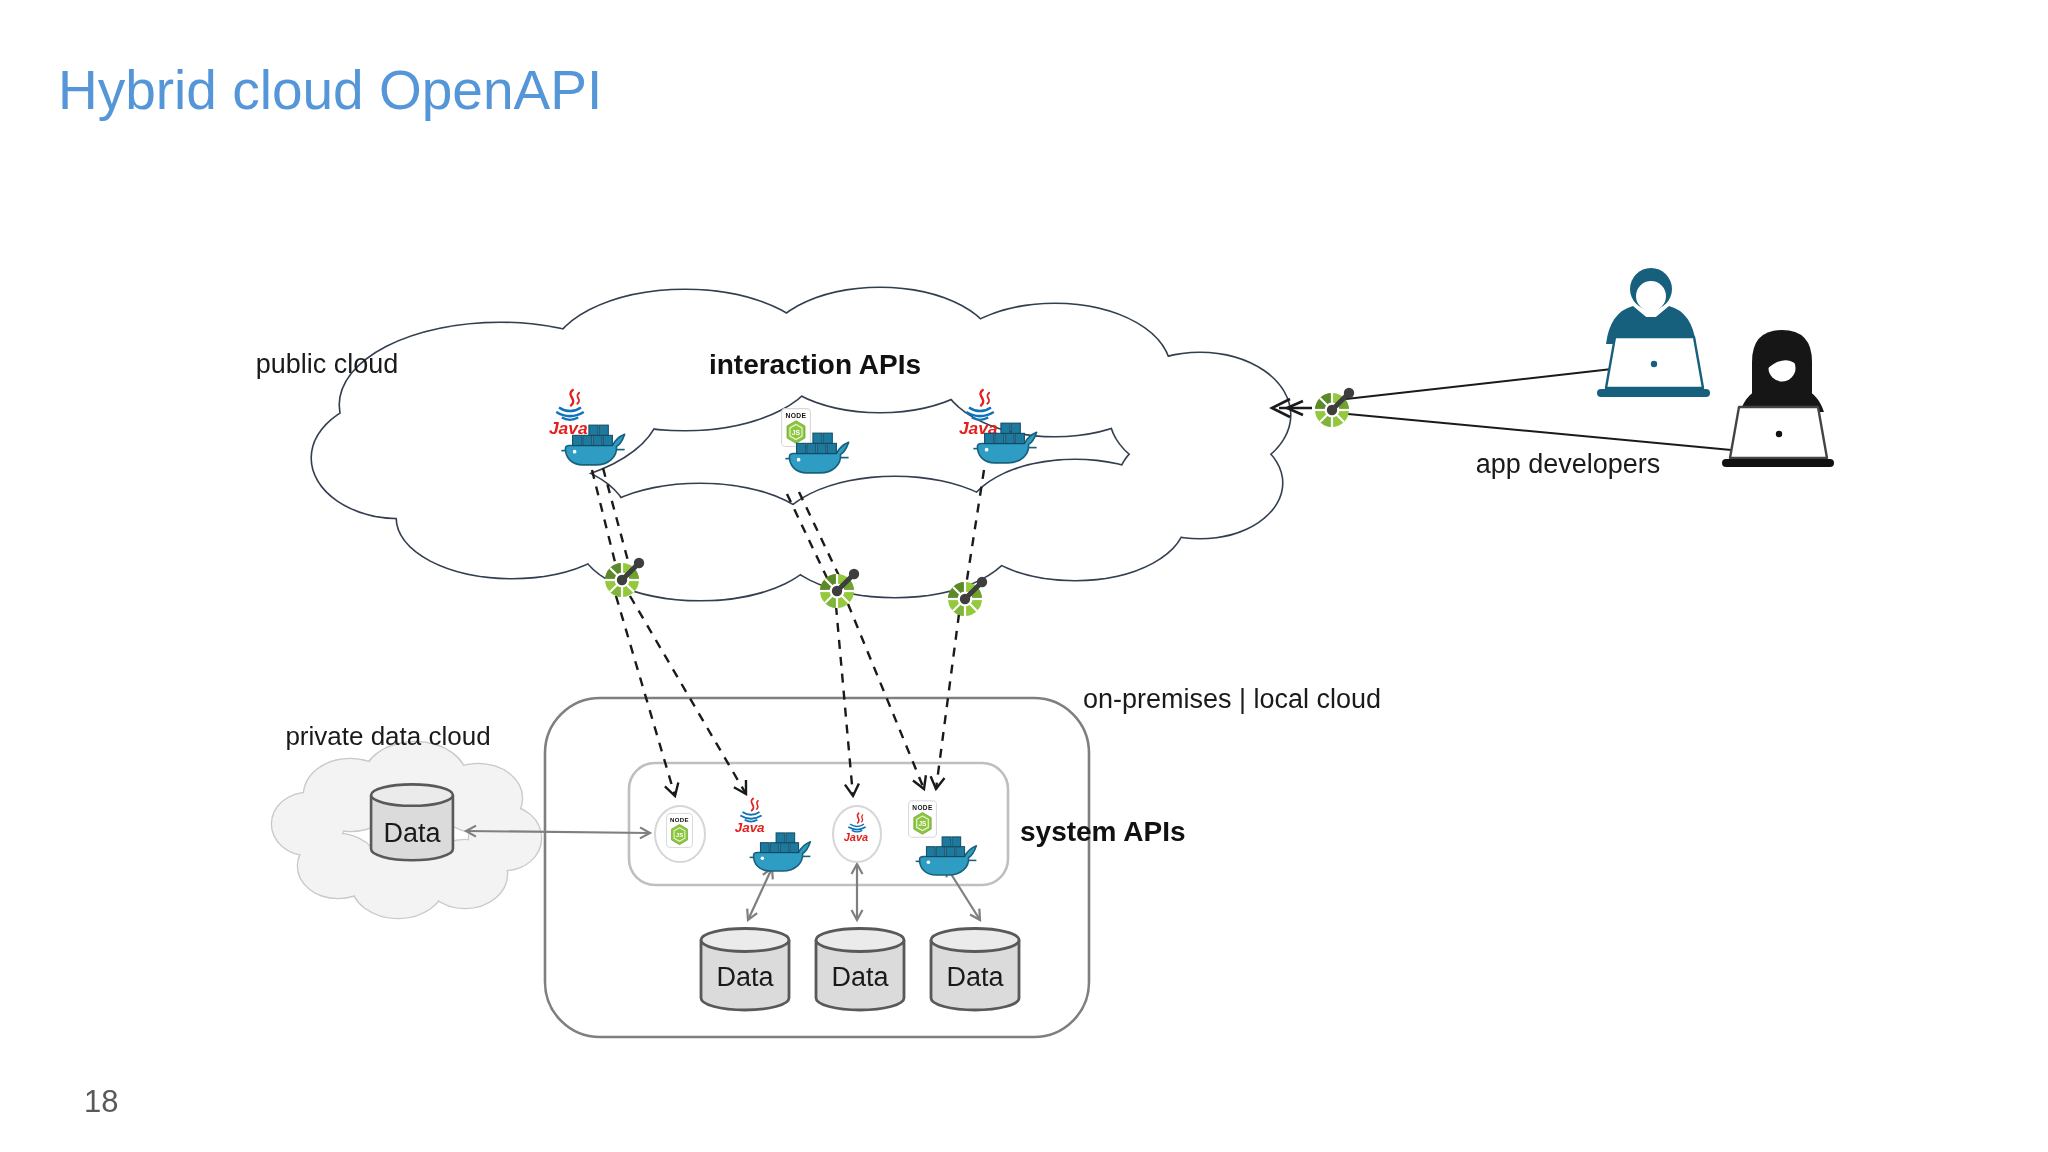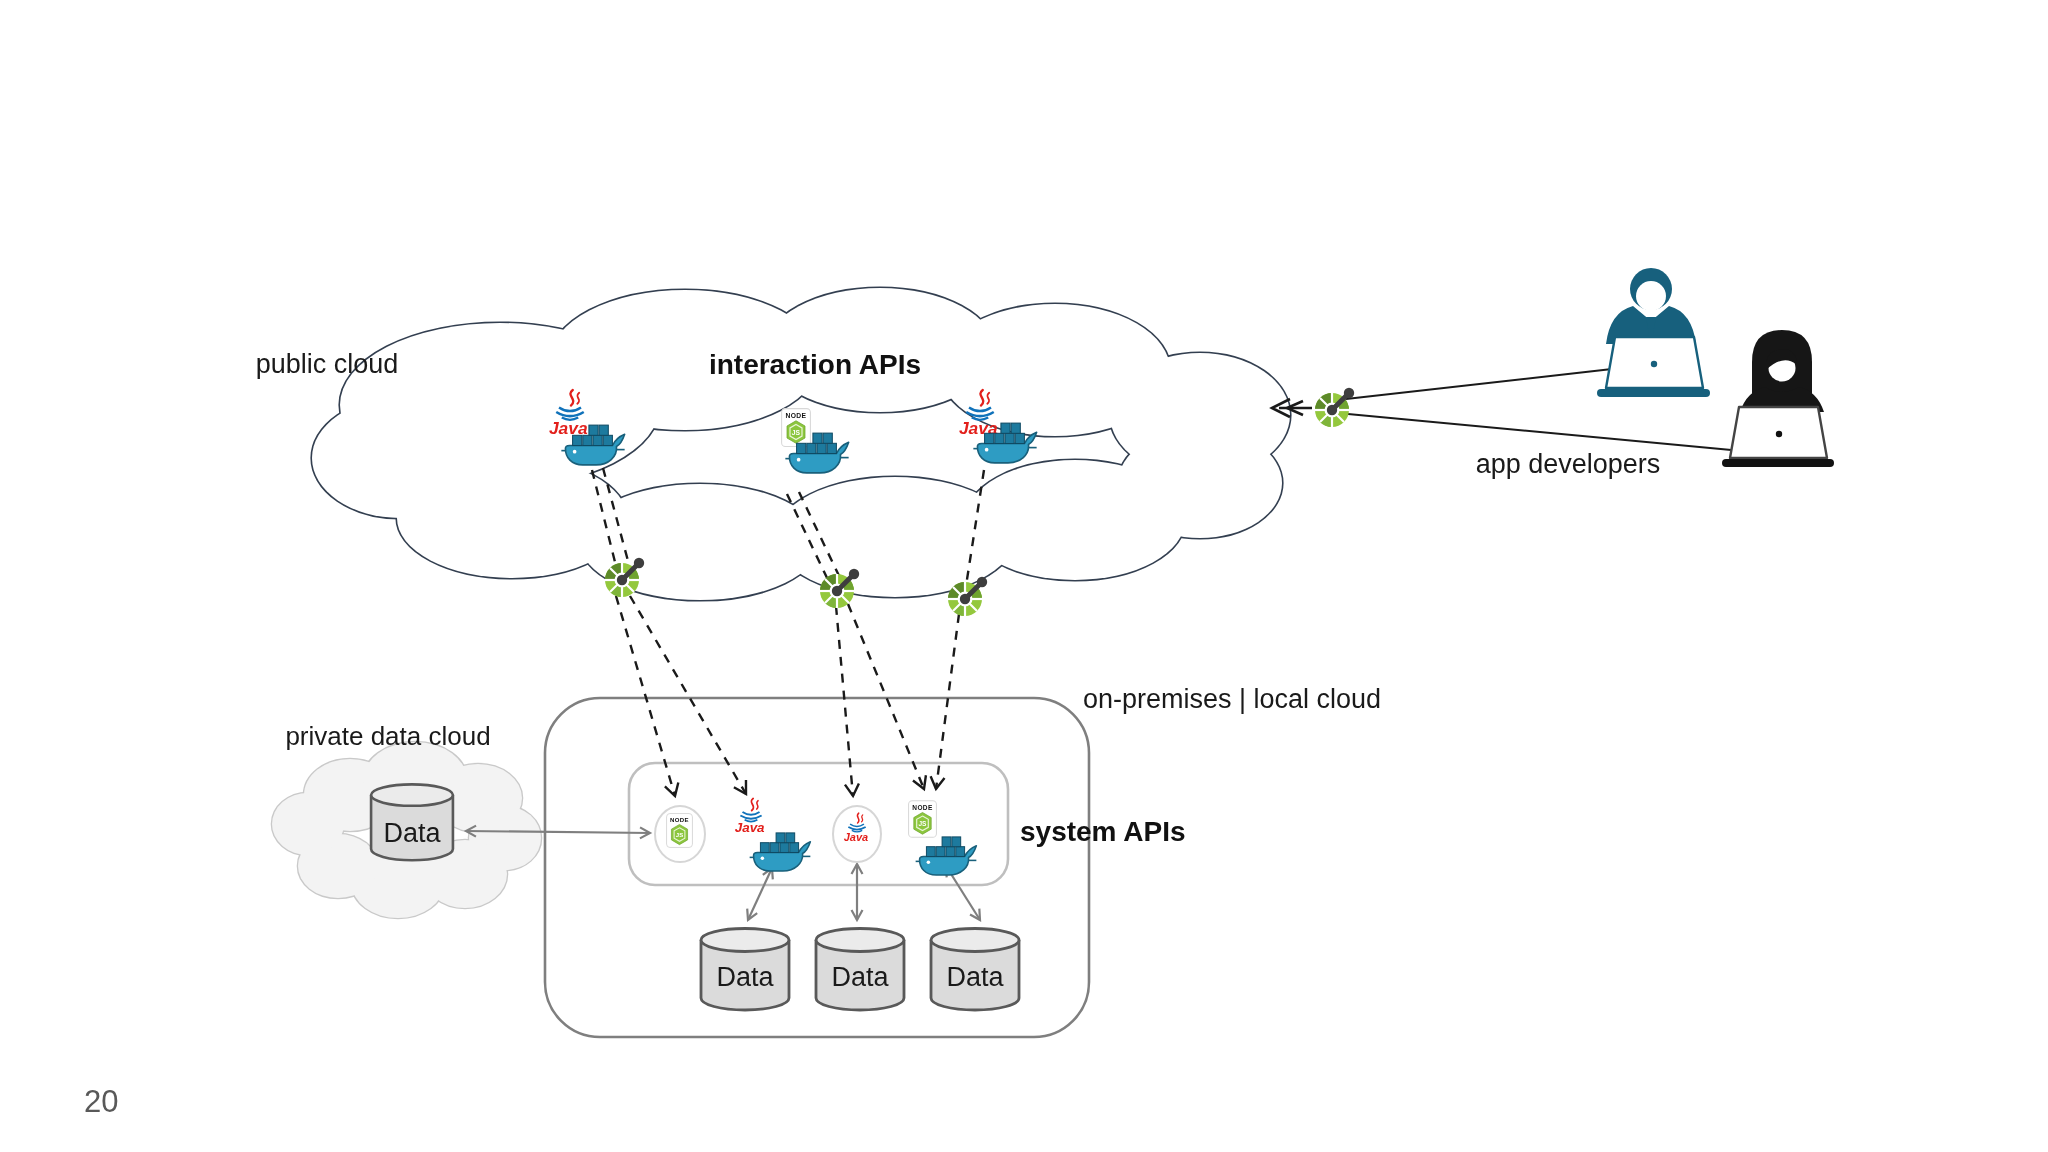--- a/index.html
+++ b/index.html
@@ -13,21 +13,22 @@
   .lbl-bold{font-size:28px;font-weight:700;fill:#111;}
   .data-txt{font-size:27px;fill:#1a1a1a;text-anchor:middle;}
   .node-txt{font:800 9px "Liberation Sans",sans-serif;fill:#111;letter-spacing:0.5px;text-anchor:middle;}
   .node-js-txt{font:700 9px "Liberation Sans",sans-serif;fill:#ffffff;text-anchor:middle;}
   .java-txt{font:700 19px "Liberation Sans",sans-serif;font-style:italic;fill:#E2201C;}
 </style>
 </head>
 <body>
 
 <div class="slide">
-  <div class="page-num">20</div>
+  <div class="title">Hybrid cloud OpenAPI</div>
+  <div class="page-num">18</div>
 
   <svg width="2048" height="1152" viewBox="0 0 2048 1152">
     <defs>
       <marker id="arrB" markerUnits="userSpaceOnUse" markerWidth="20" markerHeight="20" viewBox="0 0 20 20" refX="16" refY="10" orient="auto-start-reverse">
         <path d="M4,3 L16,10 L4,17" fill="none" stroke="#1a1a1a" stroke-width="2.4"></path>
       </marker>
       <marker id="arrG" markerUnits="userSpaceOnUse" markerWidth="18" markerHeight="18" viewBox="0 0 18 18" refX="14" refY="9" orient="auto-start-reverse">
         <path d="M4,3.5 L14,9 L4,14.5" fill="none" stroke="#7F7F7F" stroke-width="2.2"></path>
       </marker>
 

